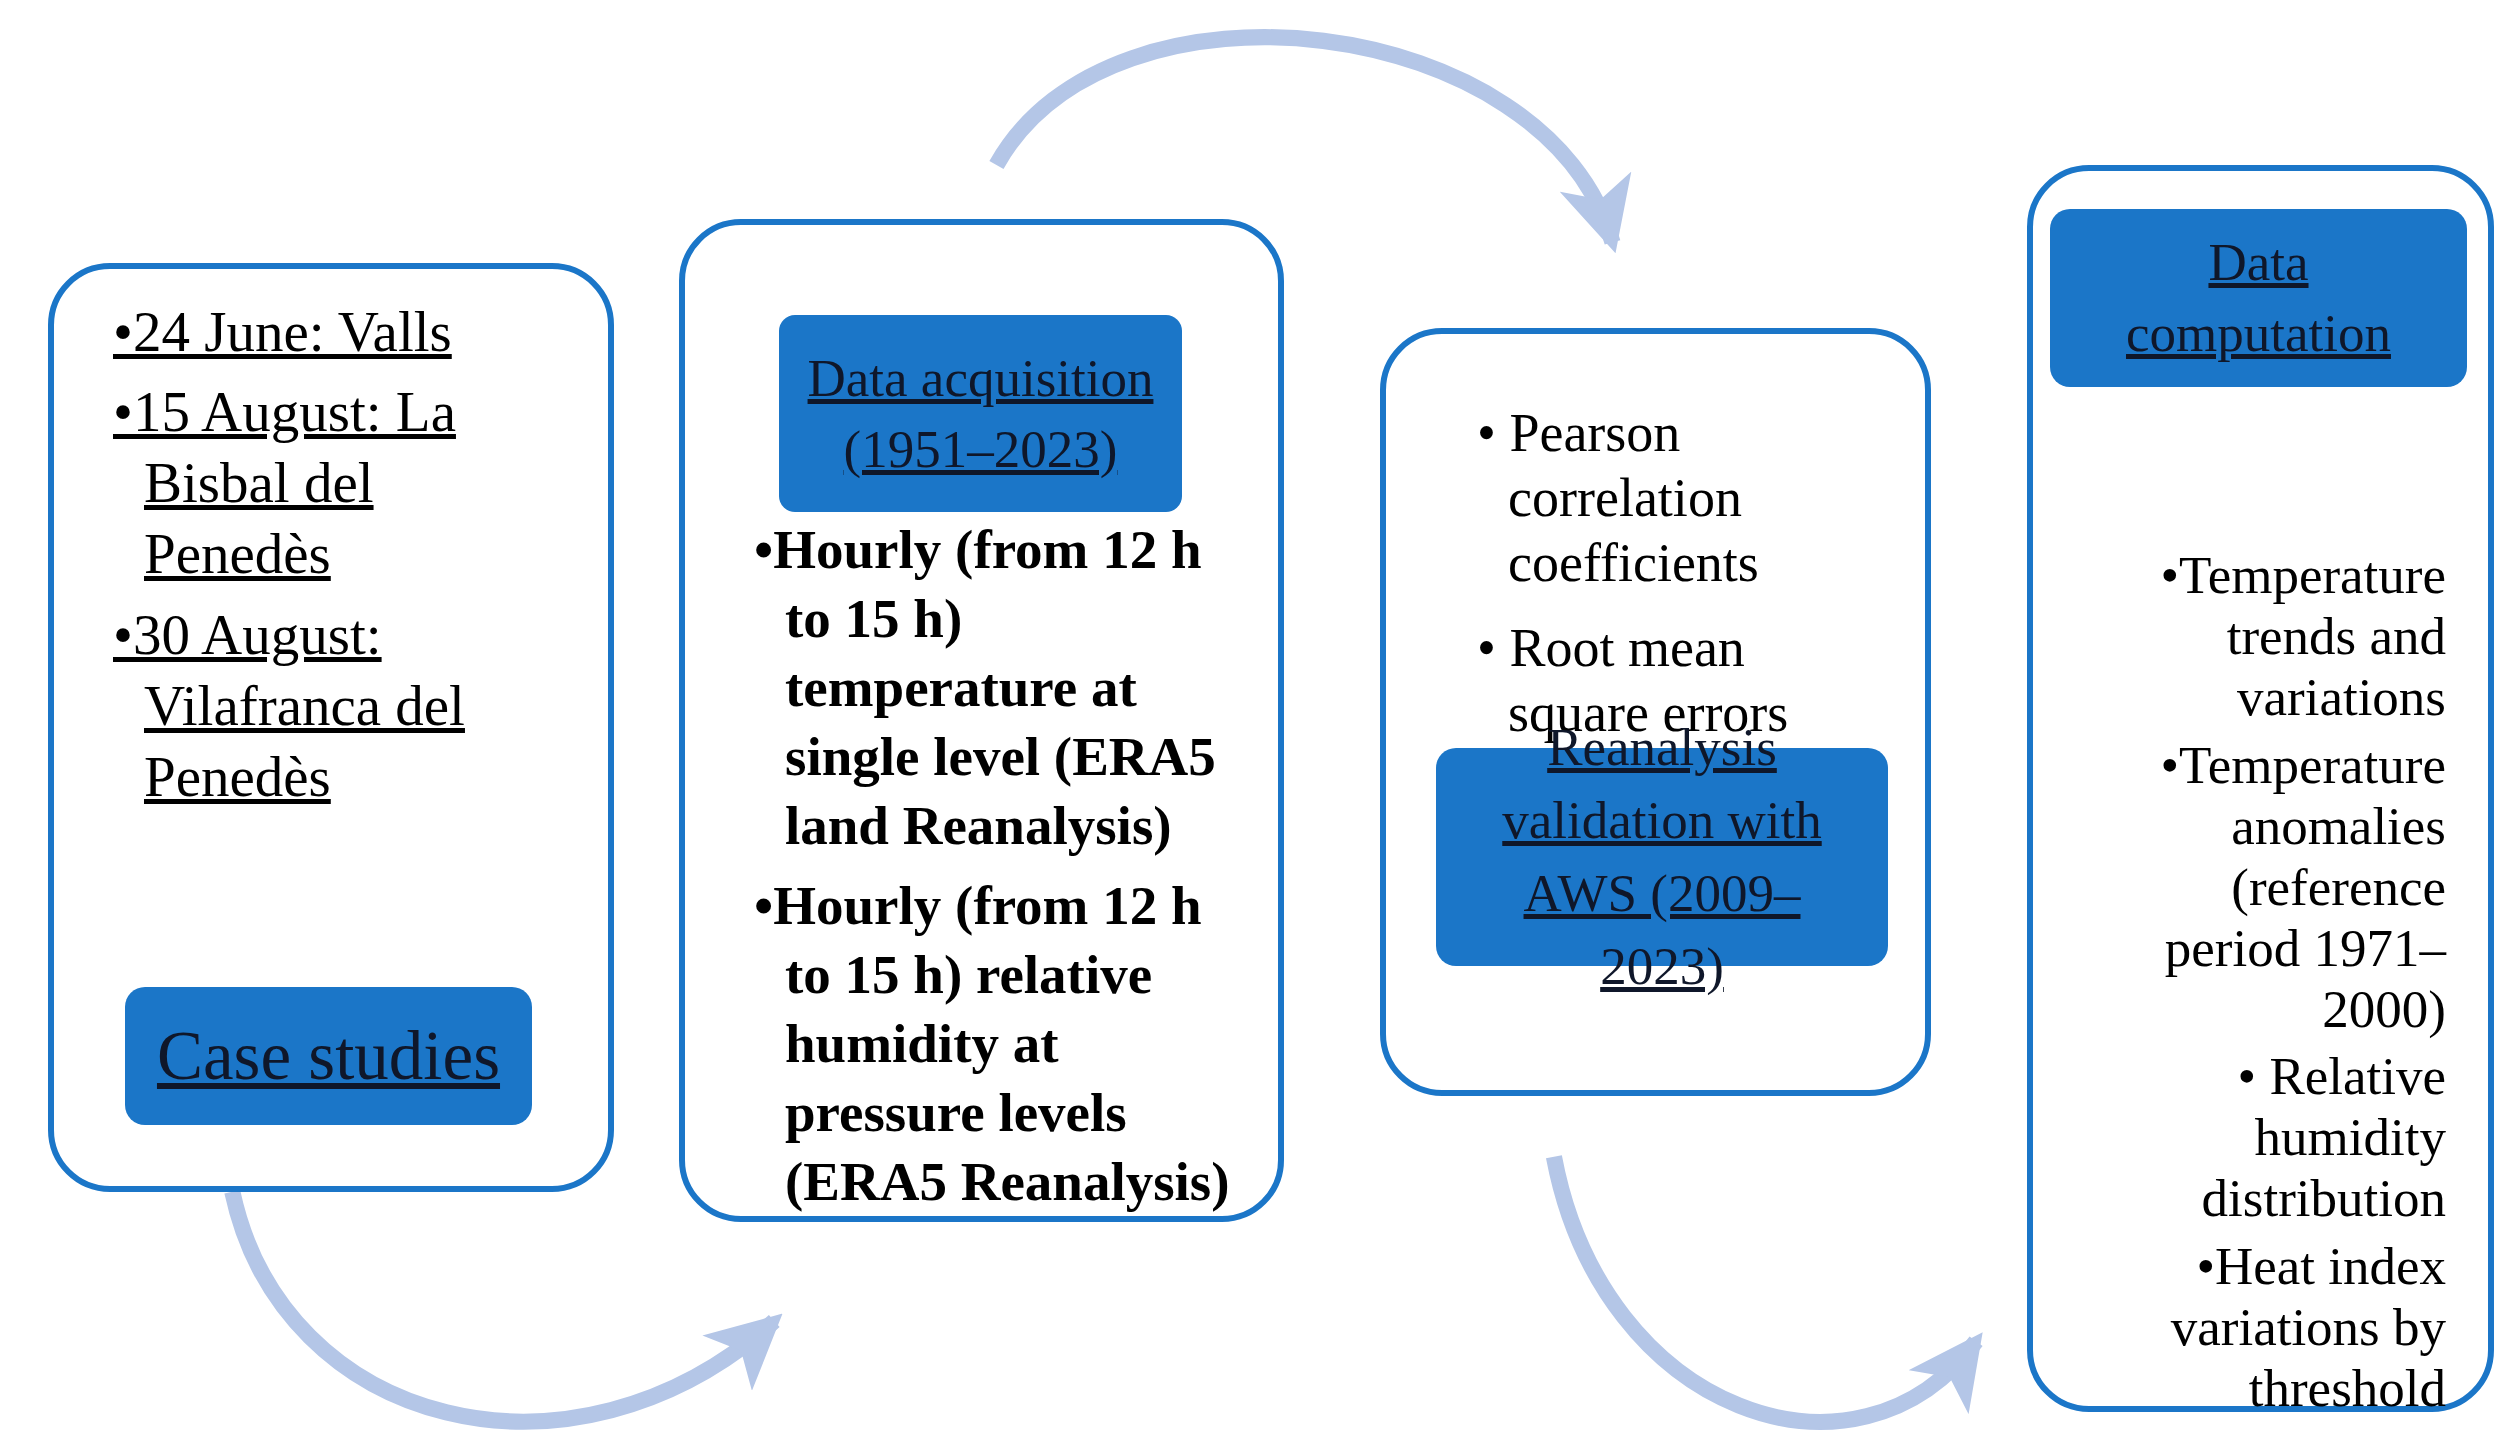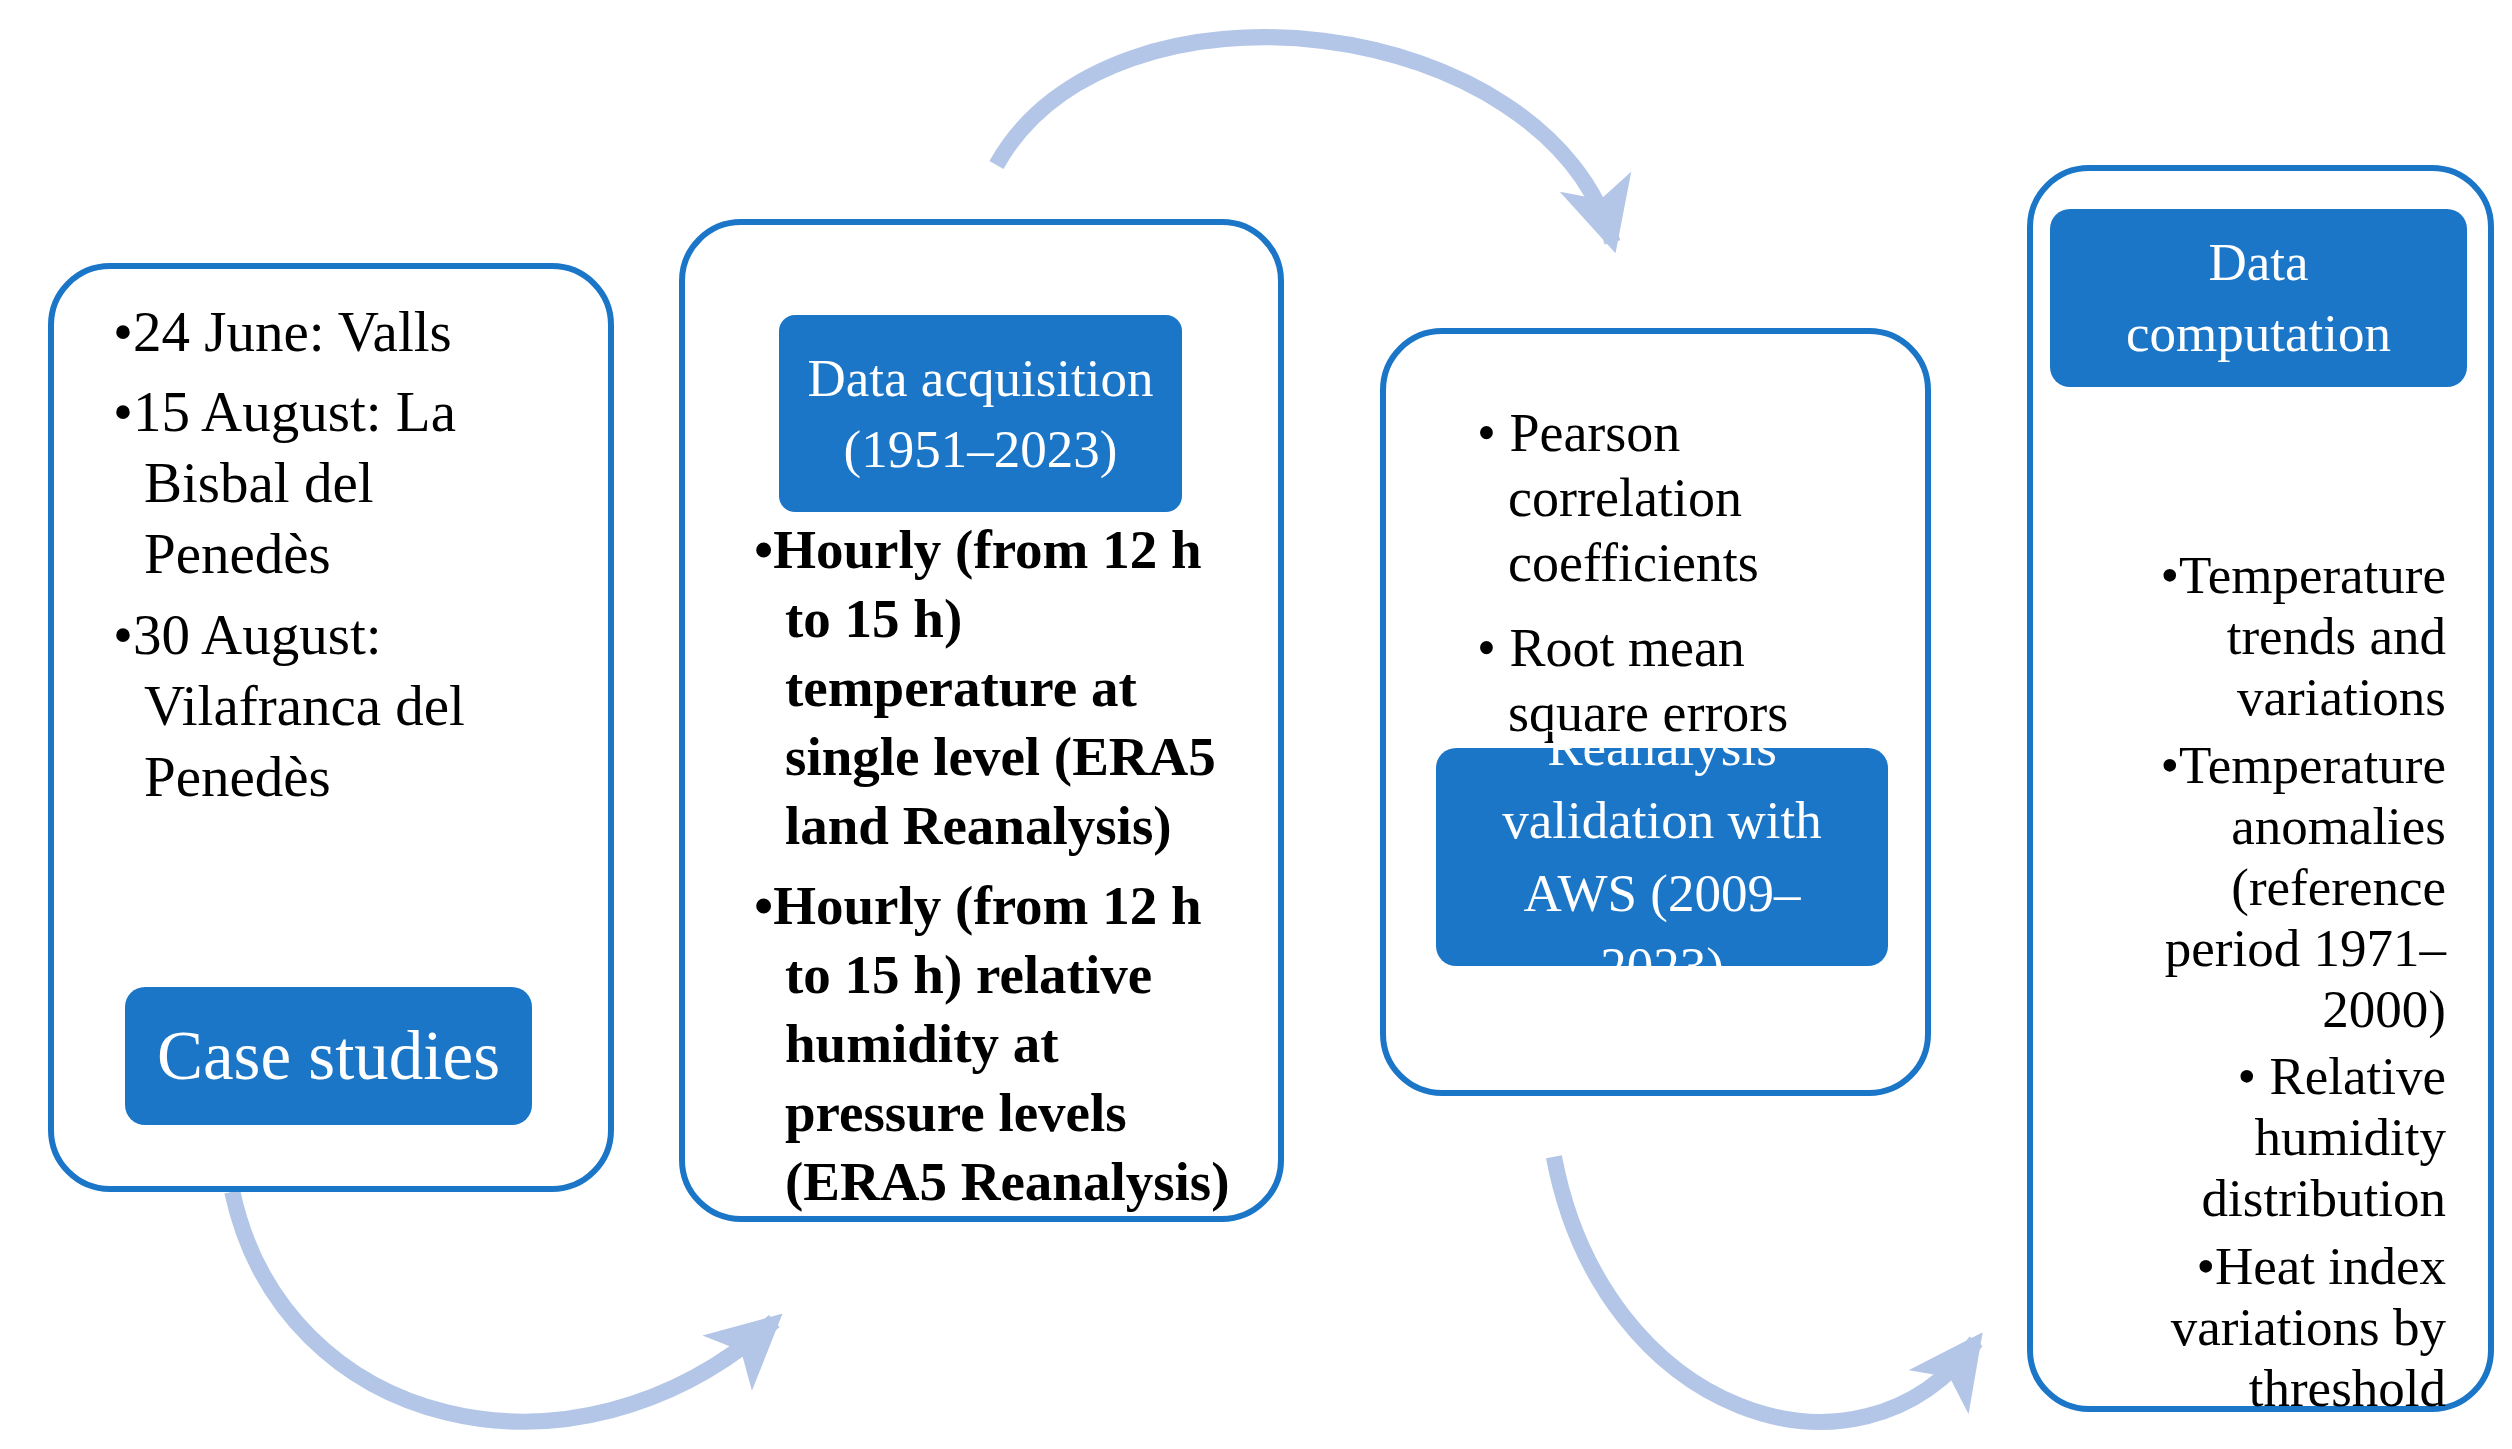--- a/index.html
+++ b/index.html
@@ -17,28 +17,28 @@
   .panel3{left:1380px;top:328px;width:551px;height:768px;}
   .panel4{left:2027px;top:165px;width:467px;height:1247px;}
   .list{position:absolute;}
   .list1{left:113px;top:296px;width:451px;font-size:57px;line-height:71px;}
   .list2{left:754px;top:515px;width:539px;font-size:55px;line-height:69px;}
   .list3{left:1453px;top:401px;width:431px;font-size:54px;line-height:65px;}
   .list4{left:2055px;top:545px;width:391px;font-size:53px;line-height:61px;}
   .li{
     white-space:pre-line;padding-left:31px;text-indent:-31px;
   }
-  .list1 .li{margin-bottom:9.4px;}
+  .list1 .li{margin-bottom:9.4px;text-decoration:underline;}
   .list2 .li{margin-bottom:10.8px;font-weight:bold;}
   .list3 .li{margin-bottom:20px;margin-left:24px;}
   .list4 .li{margin-bottom:6.7px;text-align:right;}
   .label{
-    position:absolute;background:#1b76c8;color:#ffffff;border-radius:20px;
+    position:absolute;background:#1b76c8;color:#0f172a;border-radius:20px;
     display:flex;flex-direction:column;justify-content:center;align-items:center;
-    text-align:center;white-space:pre-line;box-sizing:border-box;
+    text-align:center;white-space:pre-line;box-sizing:border-box;text-decoration:underline;
   }
   .label1{left:125px;top:987px;width:407px;height:138px;font-size:69px;line-height:70px;}
   .label2{left:779px;top:315px;width:403px;height:197px;font-size:53px;line-height:71px;border-radius:16px;}
   .label3{left:1436px;top:748px;width:452px;height:218px;font-size:53px;line-height:73px;}
   .label4{left:2050px;top:209px;width:417px;height:178px;font-size:53px;line-height:71px;}
 </style>
 </head>
 <body>
 
 <div class="canvas">

